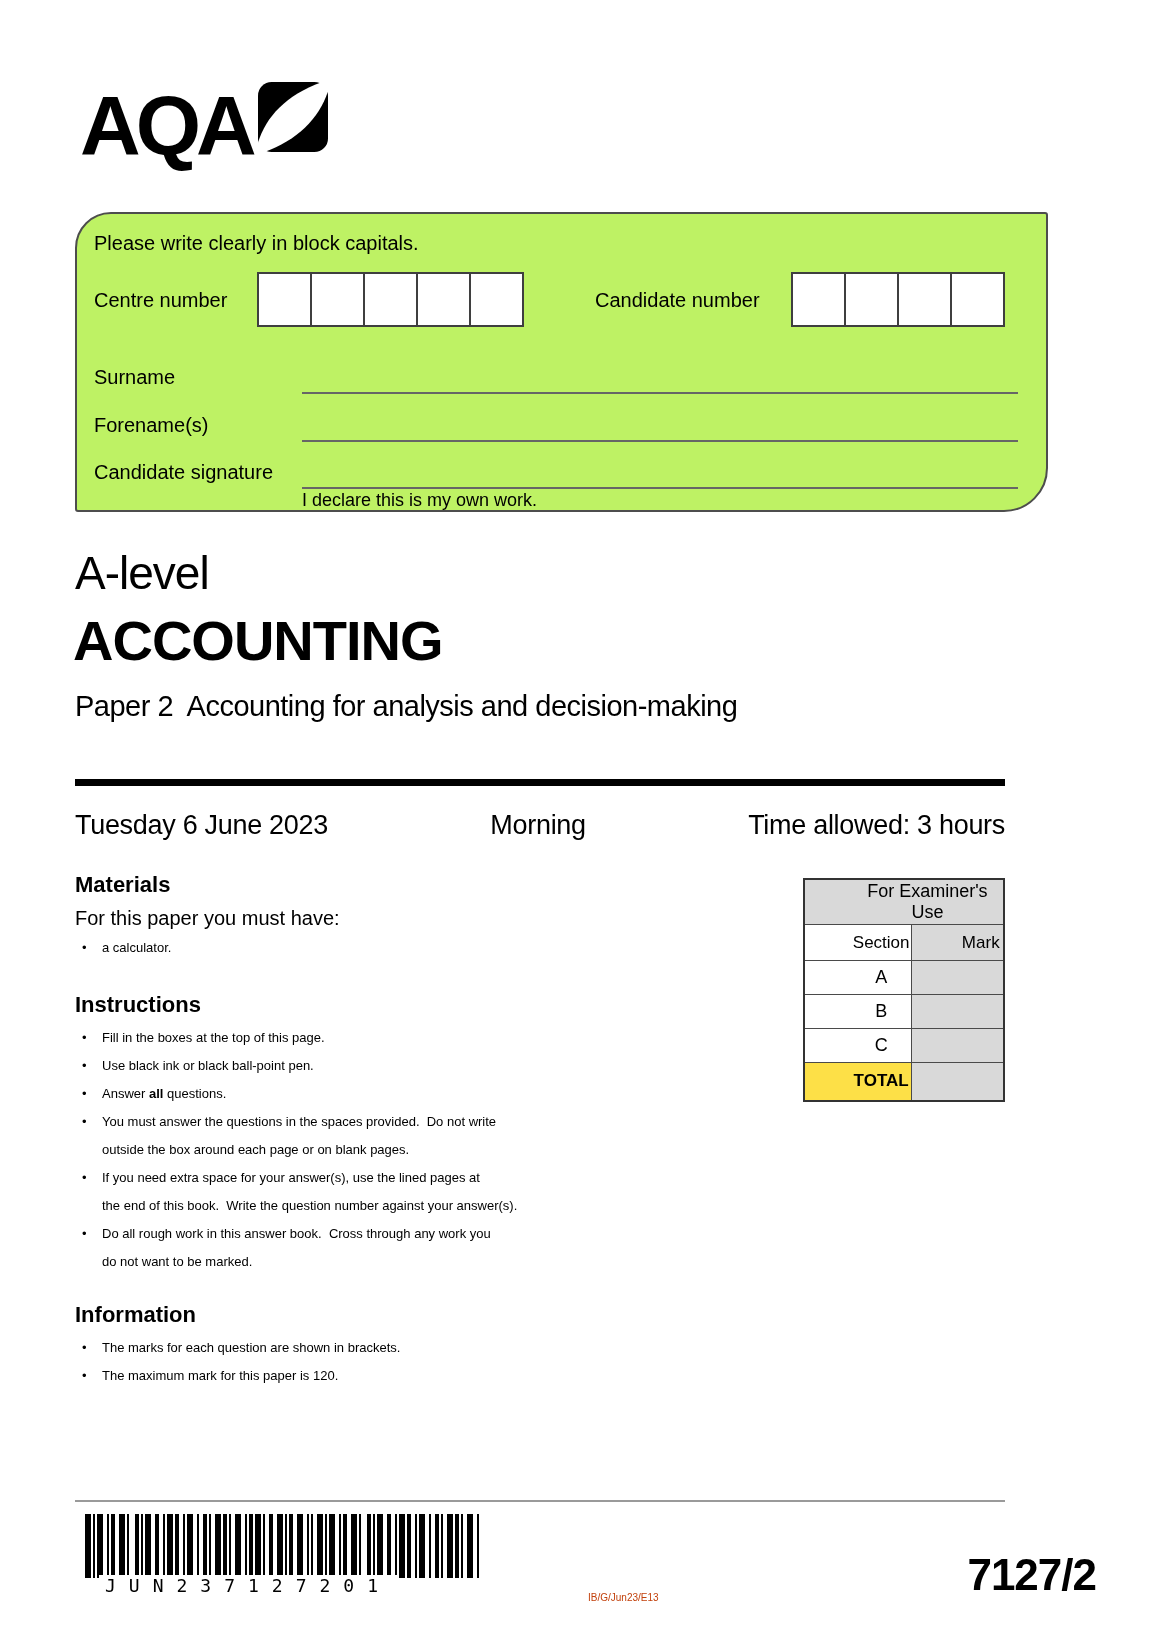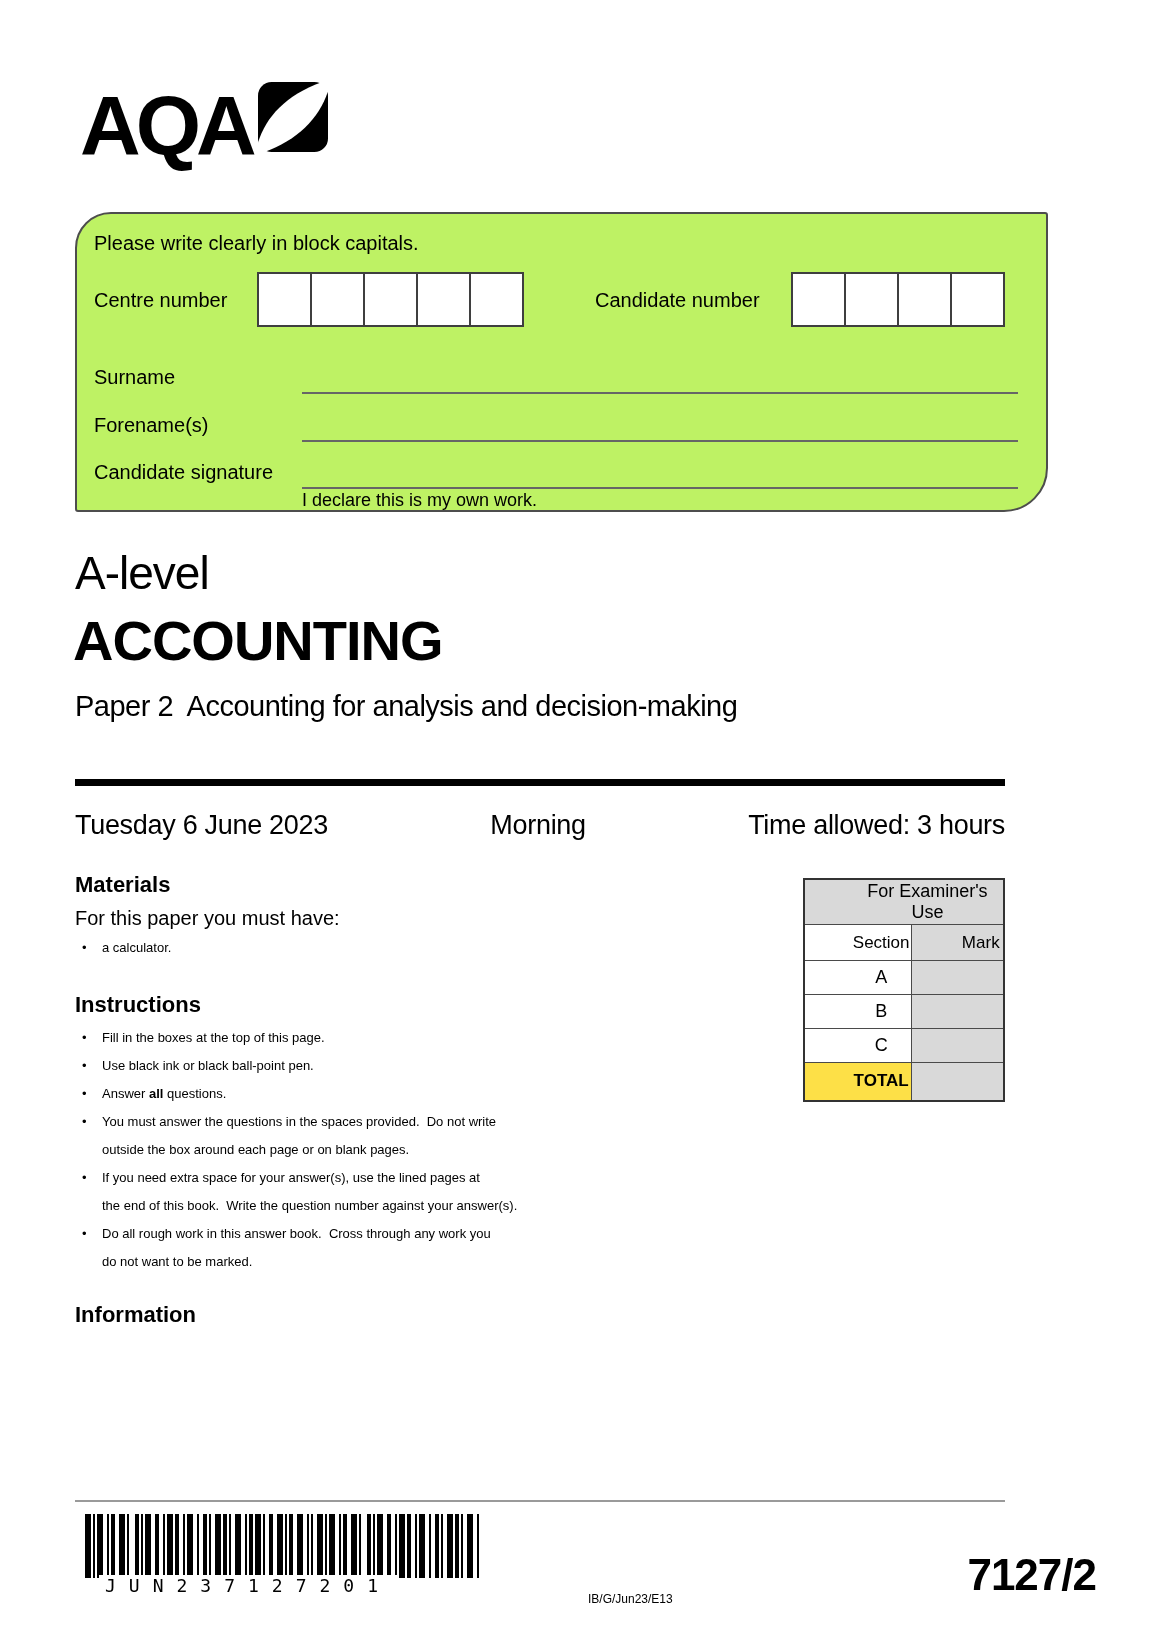--- a/index.html
+++ b/index.html
@@ -54,21 +54,21 @@
   .exam-table .mark{width:93px;height:34px;background:#d9d9d9;}
   .exam-table .totlbl{width:90px;height:38px;background:#fde047;font-weight:700;}
   .exam-table .totmark{width:93px;height:38px;background:#d9d9d9;}
 
   
   .foot-line{position:absolute;left:75px;top:1500px;width:930px;height:2px;background:#9a9a9a;}
   .barcode{position:absolute;left:85px;top:1514px;width:400px;}
   .barcode svg{display:block;}
   .bc-text{margin-top:-10px;margin-left:14px;display:inline-block;background:#fff;padding:0 6px;
            font-family:"DejaVu Sans Mono",monospace;font-size:18px;letter-spacing:13px;white-space:nowrap;}
-  .foot-ref{position:absolute;left:588px;top:1592px;font-size:12px;color:#000000;text-align:center;}
+  .foot-ref{position:absolute;left:588px;top:1592px;font-size:10px;color:#c2410c;text-align:center;}
   .foot-code{position:absolute;right:62px;top:1550px;font-size:44px;font-weight:800;letter-spacing:-1px;}
 </style>
 </head>
 <body>
 
 <div class="page">
 
   <div class="logo">
     <span class="logo-text">AQA</span>
     <svg class="leaf" viewBox="0 0 72 72" xmlns="http://www.w3.org/2000/svg">
@@ -141,20 +141,24 @@
 outside the box around each page or on blank pages.</span></li>
             <li><span>If you need extra space for your answer(s), use the lined pages at
 the end of this book.  Write the question number against your answer(s).</span></li>
             <li><span>Do all rough work in this answer book.  Cross through any work you
 do not want to be marked.</span></li>
           </ul>
       </div>
 
       <div id="information">
         <h3 class="section-h">Information</h3>
+        <ul class="blist">
+            <li><span>The marks for each question are shown in brackets.</span></li>
+            <li><span>The maximum mark for this paper is 120.</span></li>
+          </ul>
       </div>
     </div>
 
     <table class="exam-table">
       <tbody>
         <tr>
           <td class="tt" colspan="2">For Examiner's Use</td>
         </tr>
         <tr>
           <td class="hsec">Section</td>

